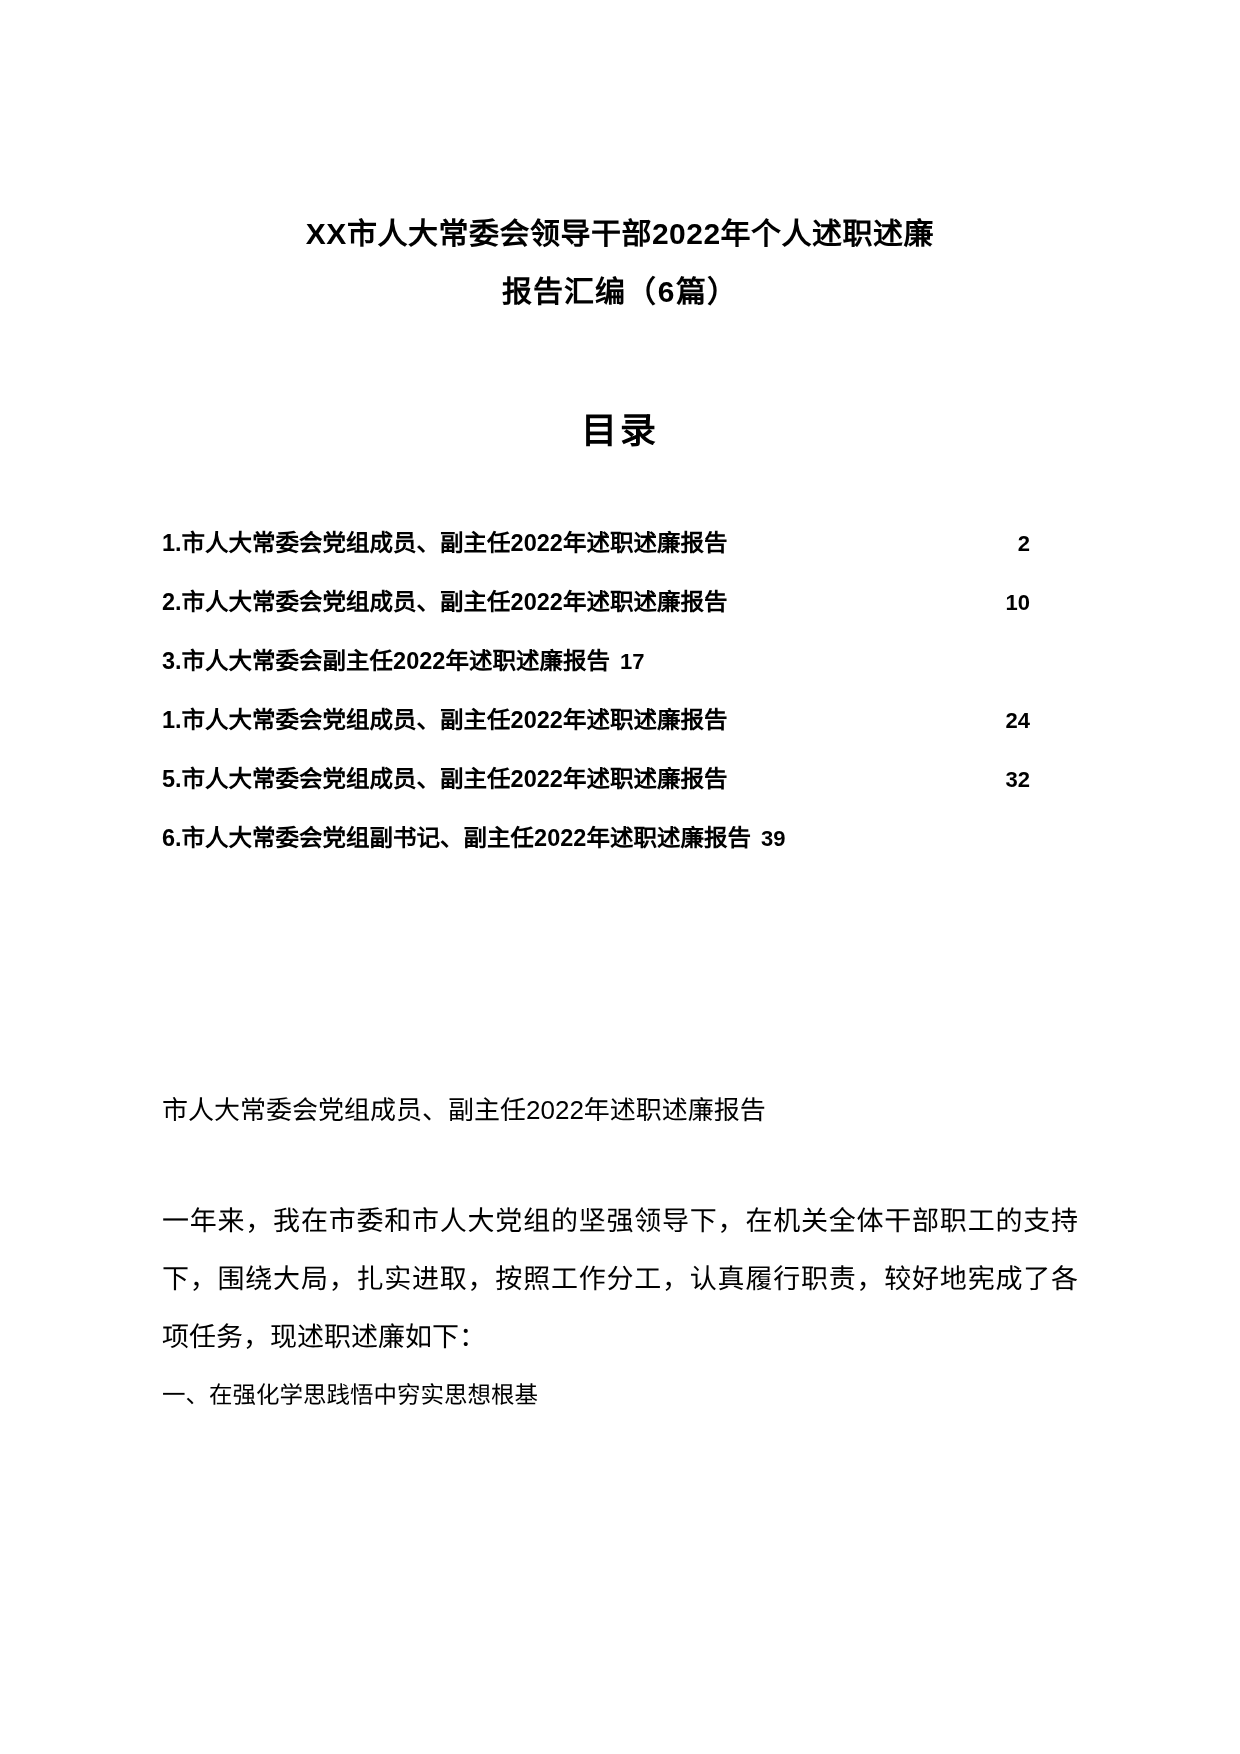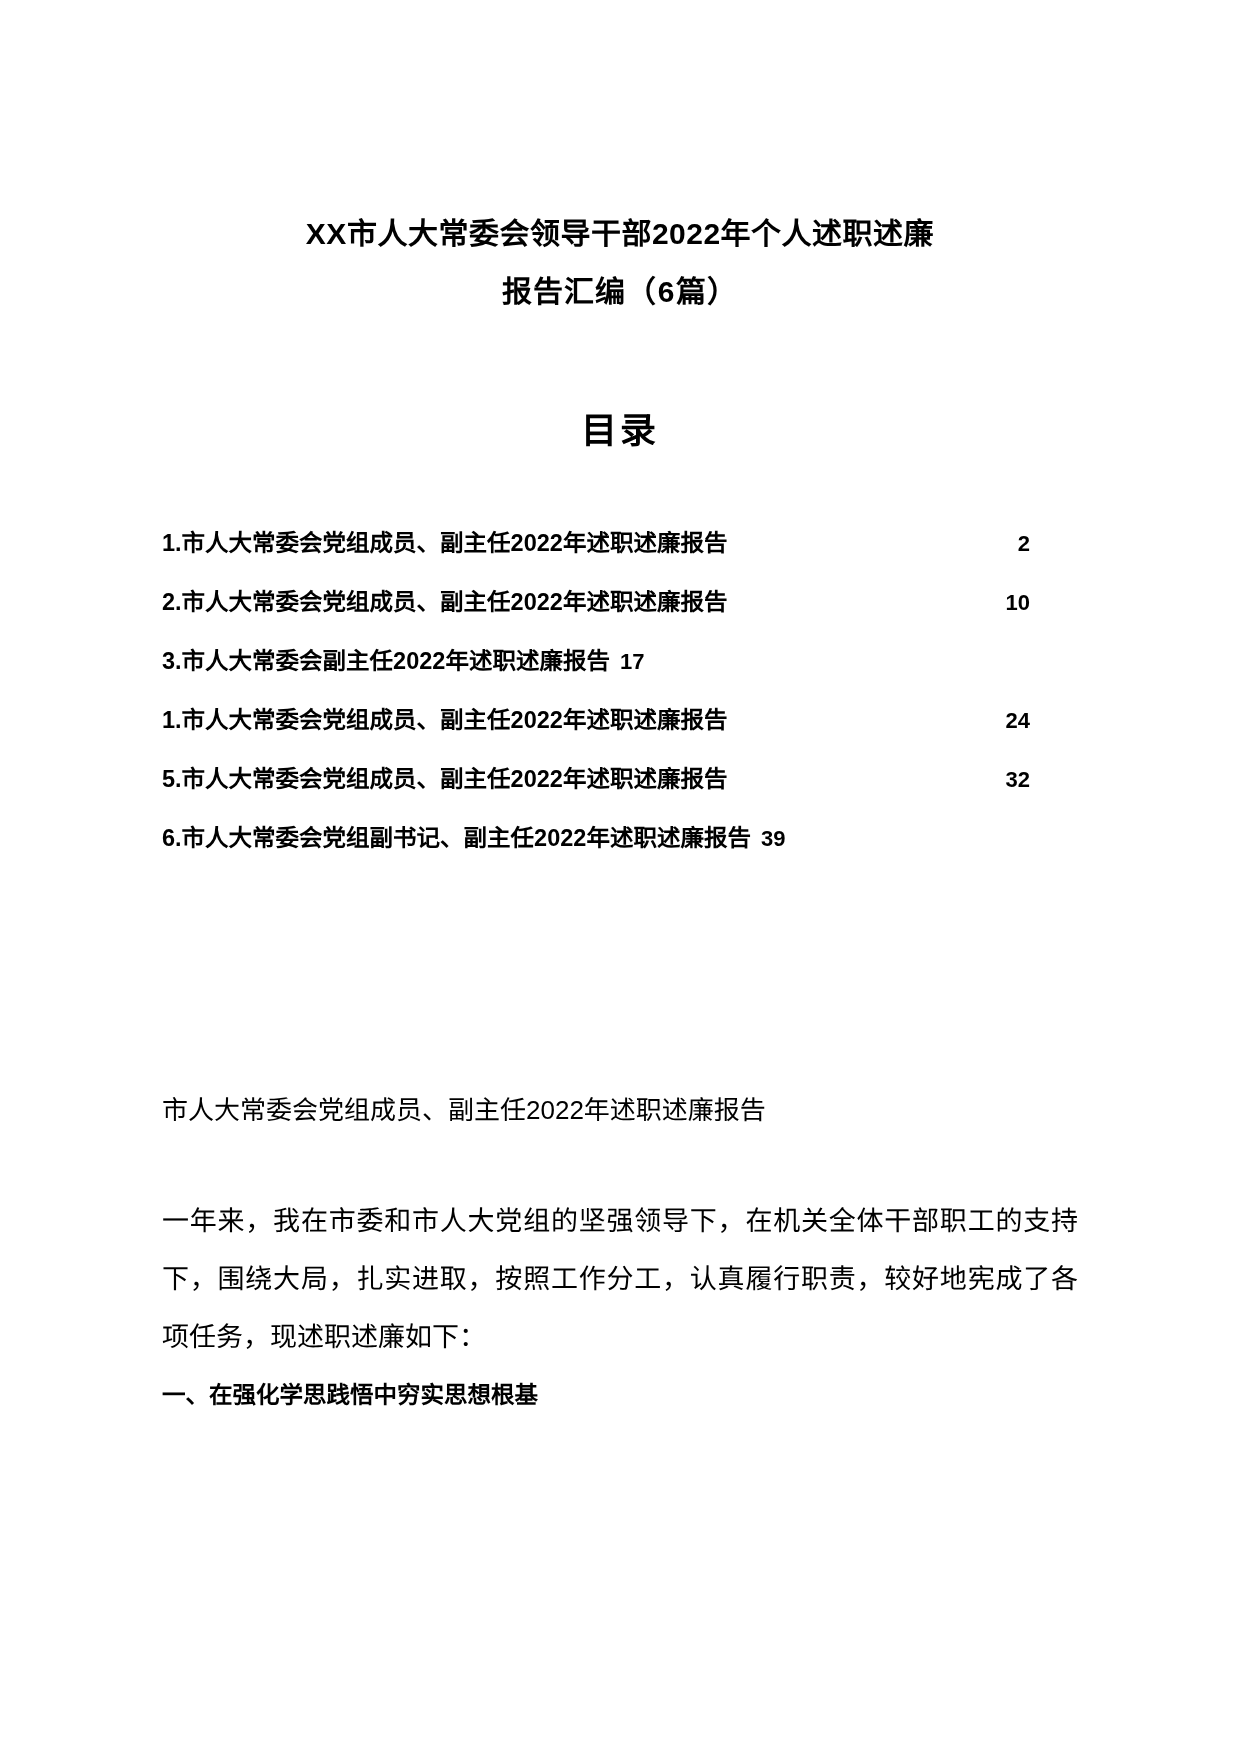--- a/index.html
+++ b/index.html
@@ -107,21 +107,21 @@
     font-size: 27px;
     font-weight: 400;
     line-height: 58px;
     text-align: justify;
     text-justify: inter-ideograph;
     text-align-last: left;
   }
   .body-subheading {
     margin: 0;
     font-size: 23.5px;
-    font-weight: 700;
+    font-weight: 400;
     line-height: 58px;
     white-space: nowrap;
   }
 </style>
 </head>
 <body>
 
 <div class="page">
   <div class="content">
 

